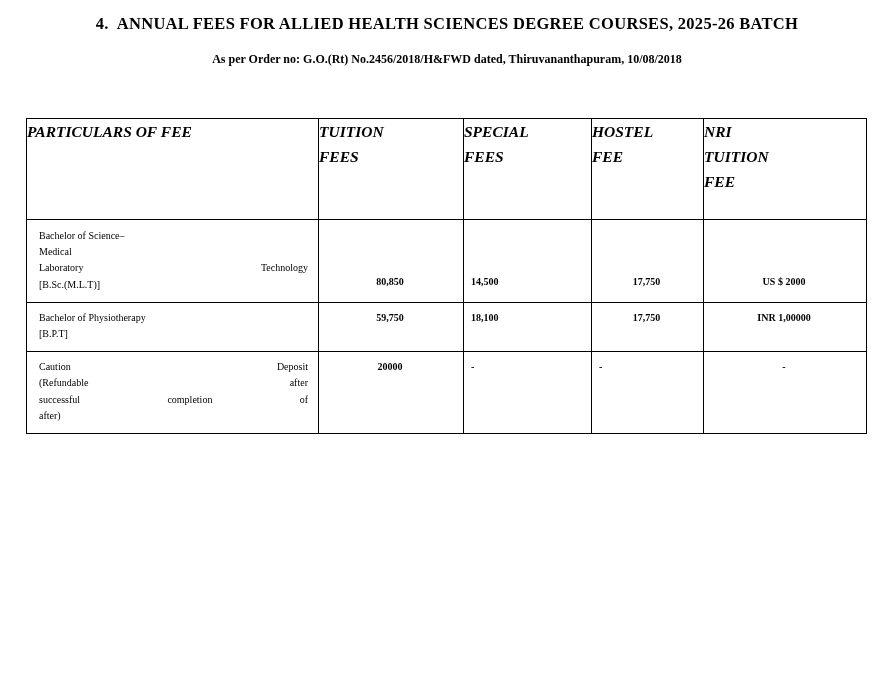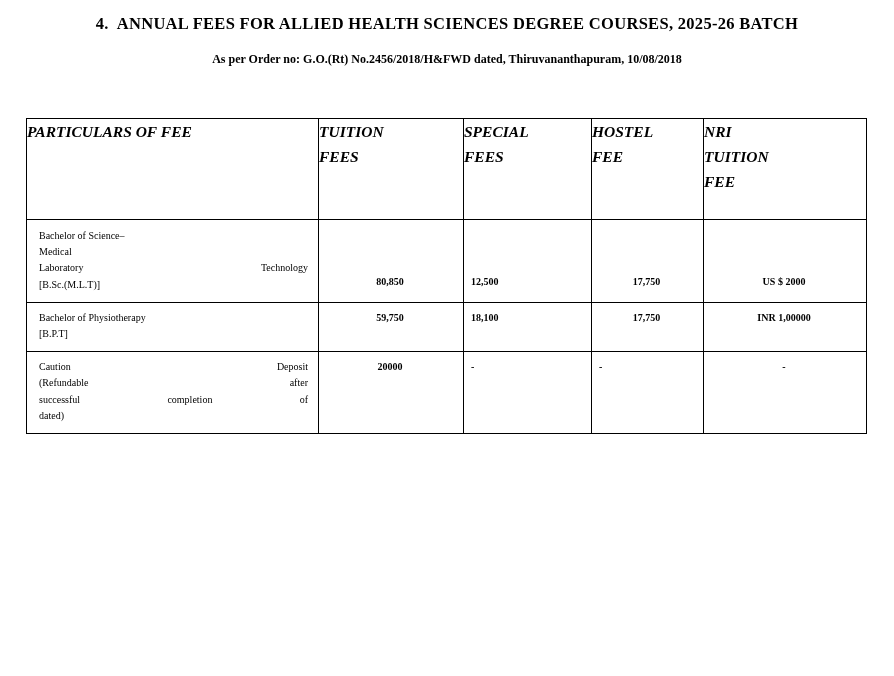--- a/index.html
+++ b/index.html
@@ -172,21 +172,21 @@
             <span class="just last">Bachelor  of  Science–</span>
             <span class="just last">Medical</span>
             <span class="just">Laboratory         Technology</span>
             <span class="just last">[B.Sc.(M.L.T)]</span>
           </div>
         </td>
         <td class="mid">
           <div class="cell num">80,850</div>
         </td>
         <td class="mid">
-          <div class="cell num-left">12,500</div>
+          <div class="cell num-left">14,500</div>
         </td>
         <td class="mid">
           <div class="cell num">17,750</div>
         </td>
         <td class="mid">
           <div class="cell nri">US $ 2000</div>
         </td>
       </tr>
 
 
@@ -210,21 +210,21 @@
           <div class="cell nri">INR 1,00000</div>
         </td>
       </tr>
 
       <tr>
         <td>
           <div class="cell label row-mlt-label">
             <span class="just">Caution              Deposit</span>
             <span class="just">(Refundable            after</span>
             <span class="just">successful   completion   of</span>
-            <span class="just last">dated)</span>
+            <span class="just last">after)</span>
           </div>
         </td>
         <td>
           <div class="cell num">20000</div>
         </td>
         <td>
           <div class="cell dash-left">-</div>
         </td>
         <td>
           <div class="cell dash-left">-</div>

